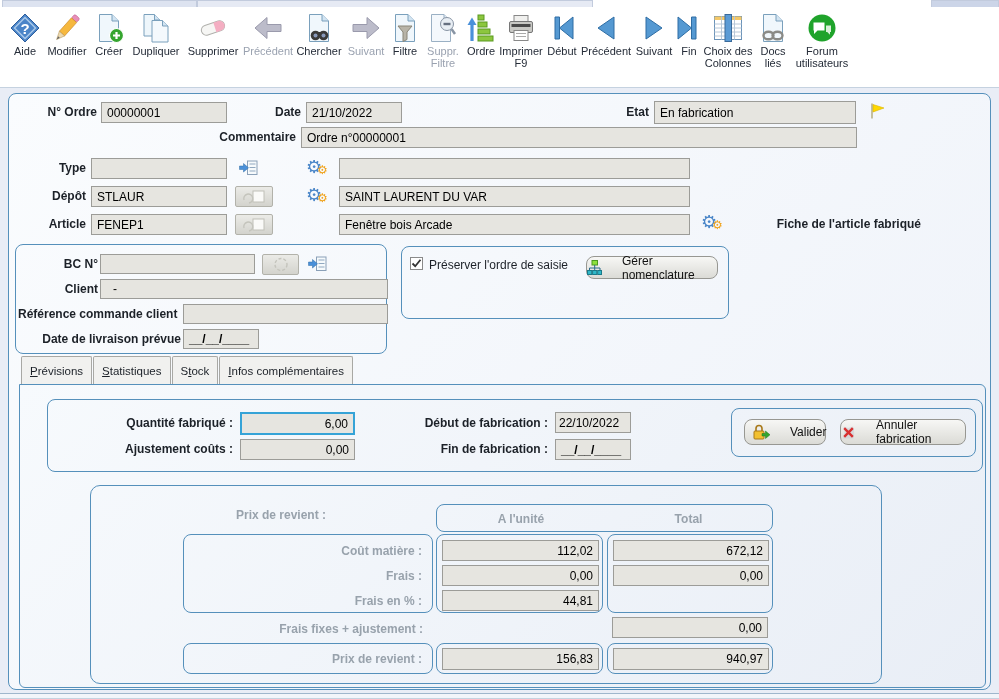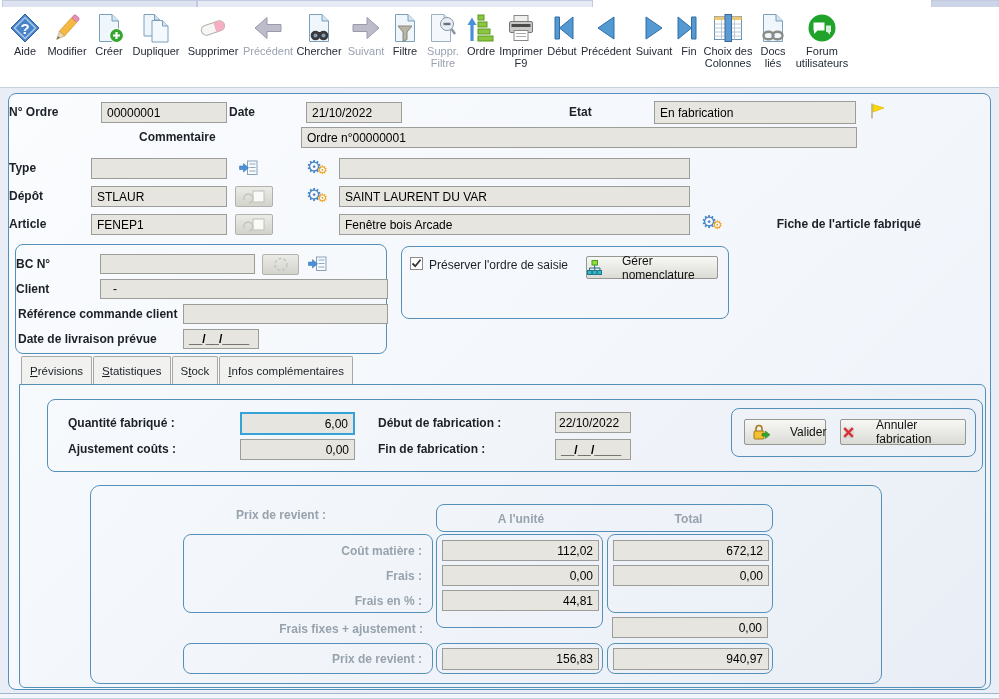--- a/index.html
+++ b/index.html
@@ -20,21 +20,21 @@
 
   
   #content{ position:absolute; top:88px; left:0; width:999px; height:611px; background:#e9edf6; }
   .bluebox{ position:absolute; border:1px solid #5590bb; border-radius:8px; }
   #outerbox{ position:absolute; left:8px; top:5px; width:983px; height:597px;
              border:1px solid #5590bb; border-radius:8px;
              background:linear-gradient(135deg,#fafcfe 0%,#eef2f9 100%); }
   #bottomstrip{ position:absolute; left:0; top:605px; width:999px; height:6px;
                 background:#f2f5fa; border-top:1px solid #9fb6cc; border-bottom:1px solid #c5d2e0; }
 
-  .lbl{ position:absolute; font-weight:bold; color:#1c2128; text-align:left; white-space:nowrap; }
+  .lbl{ position:absolute; font-weight:bold; color:#1c2128; text-align:right; white-space:nowrap; }
   .fld{ position:absolute; background:#e6e5e0; border:1px solid #9c9c98; display:flex;
         align-items:center; padding:0 5px; color:#000; overflow:hidden; white-space:nowrap; }
   .fld.num{ justify-content:flex-end; }
   .fld.focus{ border:2px solid #35a3d7; }
   .sbtn{ position:absolute; background:linear-gradient(#ebebe7,#d3d3cd); border:1px solid #b2b2aa;
          border-radius:2px; display:flex; align-items:center; justify-content:center; }
   .gears{ position:absolute; width:24px; height:20px; }
   .gears .g1{ position:absolute; left:0; top:-2px; font-size:18px; color:#4a86c8; }
   .gears .g2{ position:absolute; left:11px; top:5px; font-size:12px; color:#f0a21a; }
 
@@ -46,21 +46,21 @@
         padding:14px 8px; font-size:11.5px; display:flex; align-items:center; color:#1c2128;
         border-radius:2px 2px 0 0; margin-right:1px; cursor:default; }
   .tab .u{ text-decoration:underline; }
   .tab.active{ background:#f8fafc; height:22px; border:1px solid #8a8a86; border-bottom:none; z-index:3; }
 
   #tabpanel{ position:absolute; left:10px; top:290px; width:967px; height:304px;
              border:1px solid #5590bb; border-radius:0 6px 6px 6px; z-index:2;
              background:linear-gradient(135deg,#f7fafd 0%,#e9eef6 100%); }
 
   .btn{ position:absolute; background:linear-gradient(#f7f7f5,#dbdbd6); border:1px solid #979792;
-        border-radius:2px; display:flex; align-items:center; justify-content:center; gap:20px;
+        border-radius:8px; display:flex; align-items:center; justify-content:center; gap:20px;
         font-size:12px; color:#111; cursor:default; }
 
   .cbox{ position:absolute; width:13px; height:13px; background:#fff; border:1px solid #8a8a8a; }
 
   svg{ display:block; }
 </style>
 </head>
 <body>
 <div id="app">
 
@@ -473,21 +473,21 @@
         <span class="glbl" style="left:0;width:168px;top:7px;text-align:center">A l'unité</span>
         <span class="glbl" style="left:168px;width:167px;top:7px;text-align:center">Total</span>
       </div>
 
       <div class="bluebox" style="left:92px;top:48px;width:250px;height:79px">
         <span class="glbl" style="right:10px;top:9px">Coût matière :</span>
         <span class="glbl" style="right:10px;top:34px">Frais :</span>
         <span class="glbl" style="right:10px;top:59px">Frais en % :</span>
       </div>
 
-      <div class="bluebox" style="left:345px;top:48px;width:167px;height:94px">
+      <div class="bluebox" style="left:345px;top:48px;width:167px;height:79px">
         <div class="fld num" style="left:5px;top:5px;width:157px;height:21px">112,02</div>
         <div class="fld num" style="left:5px;top:30px;width:157px;height:21px">0,00</div>
         <div class="fld num" style="left:5px;top:55px;width:157px;height:21px">44,81</div>
       </div>
 
       <div class="bluebox" style="left:516px;top:48px;width:166px;height:79px">
         <div class="fld num" style="left:5px;top:5px;width:156px;height:21px">672,12</div>
         <div class="fld num" style="left:5px;top:30px;width:156px;height:21px">0,00</div>
       </div>
 

